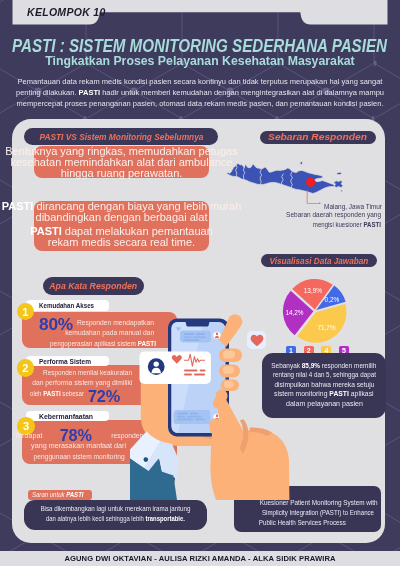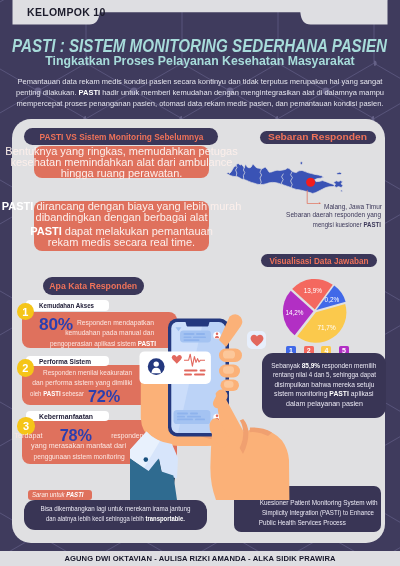--- a/index.html
+++ b/index.html
@@ -14,20 +14,21 @@
 
   
   .bgpat { position:absolute; left:0; top:0; width:400px; height:566px; }
 
   
   .topbar { position:absolute; left:0; top:0; width:400px; height:30px; }
   .group-tag {
     position:absolute; left:27px; top:6px;
     font-size:10.5px; font-weight:bold; letter-spacing:0.3px;
     color:#1C1B2B;
+    font-style:italic;
   }
   .logos { position:absolute; right:5px; top:3px; display:flex; gap:3px; align-items:center; }
 
   
   .title-wrap { position:absolute; left:12px; top:36px; width:376px; height:20px; }
   .title {
     position:absolute; left:0; top:0;
     font-size:18px; font-weight:bold; font-style:italic;
     color:#A7DCDA; white-space:nowrap;
     transform-origin:left top;
@@ -46,21 +47,21 @@
   .panel {
     position:absolute; left:12px; top:119px; width:373px; height:424px;
     background:#E0E0E2; border-radius:19px;
   }
 
   
   .pill {
     position:absolute; border-radius:999px; display:flex;
     align-items:center; justify-content:center; text-align:center;
   }
-  .pill-dark { background:#3B3759; color:#EE7259; }
+  .pill-dark { background:#3B3759; color:#EE7259;font-style:italic; }
 
   
   .ccard {
     position:absolute; background:#DF715D; border-radius:8px;
     color:#FCEFEB; text-align:center; display:flex;
     align-items:center; justify-content:center;
   }
   .ccard b { color:#fff; }
   .cbody { font-size:11px; line-height:11px; padding:0 5px; white-space:nowrap; }
   .pill-dark { font-weight:bold; font-size:8.6px; }

